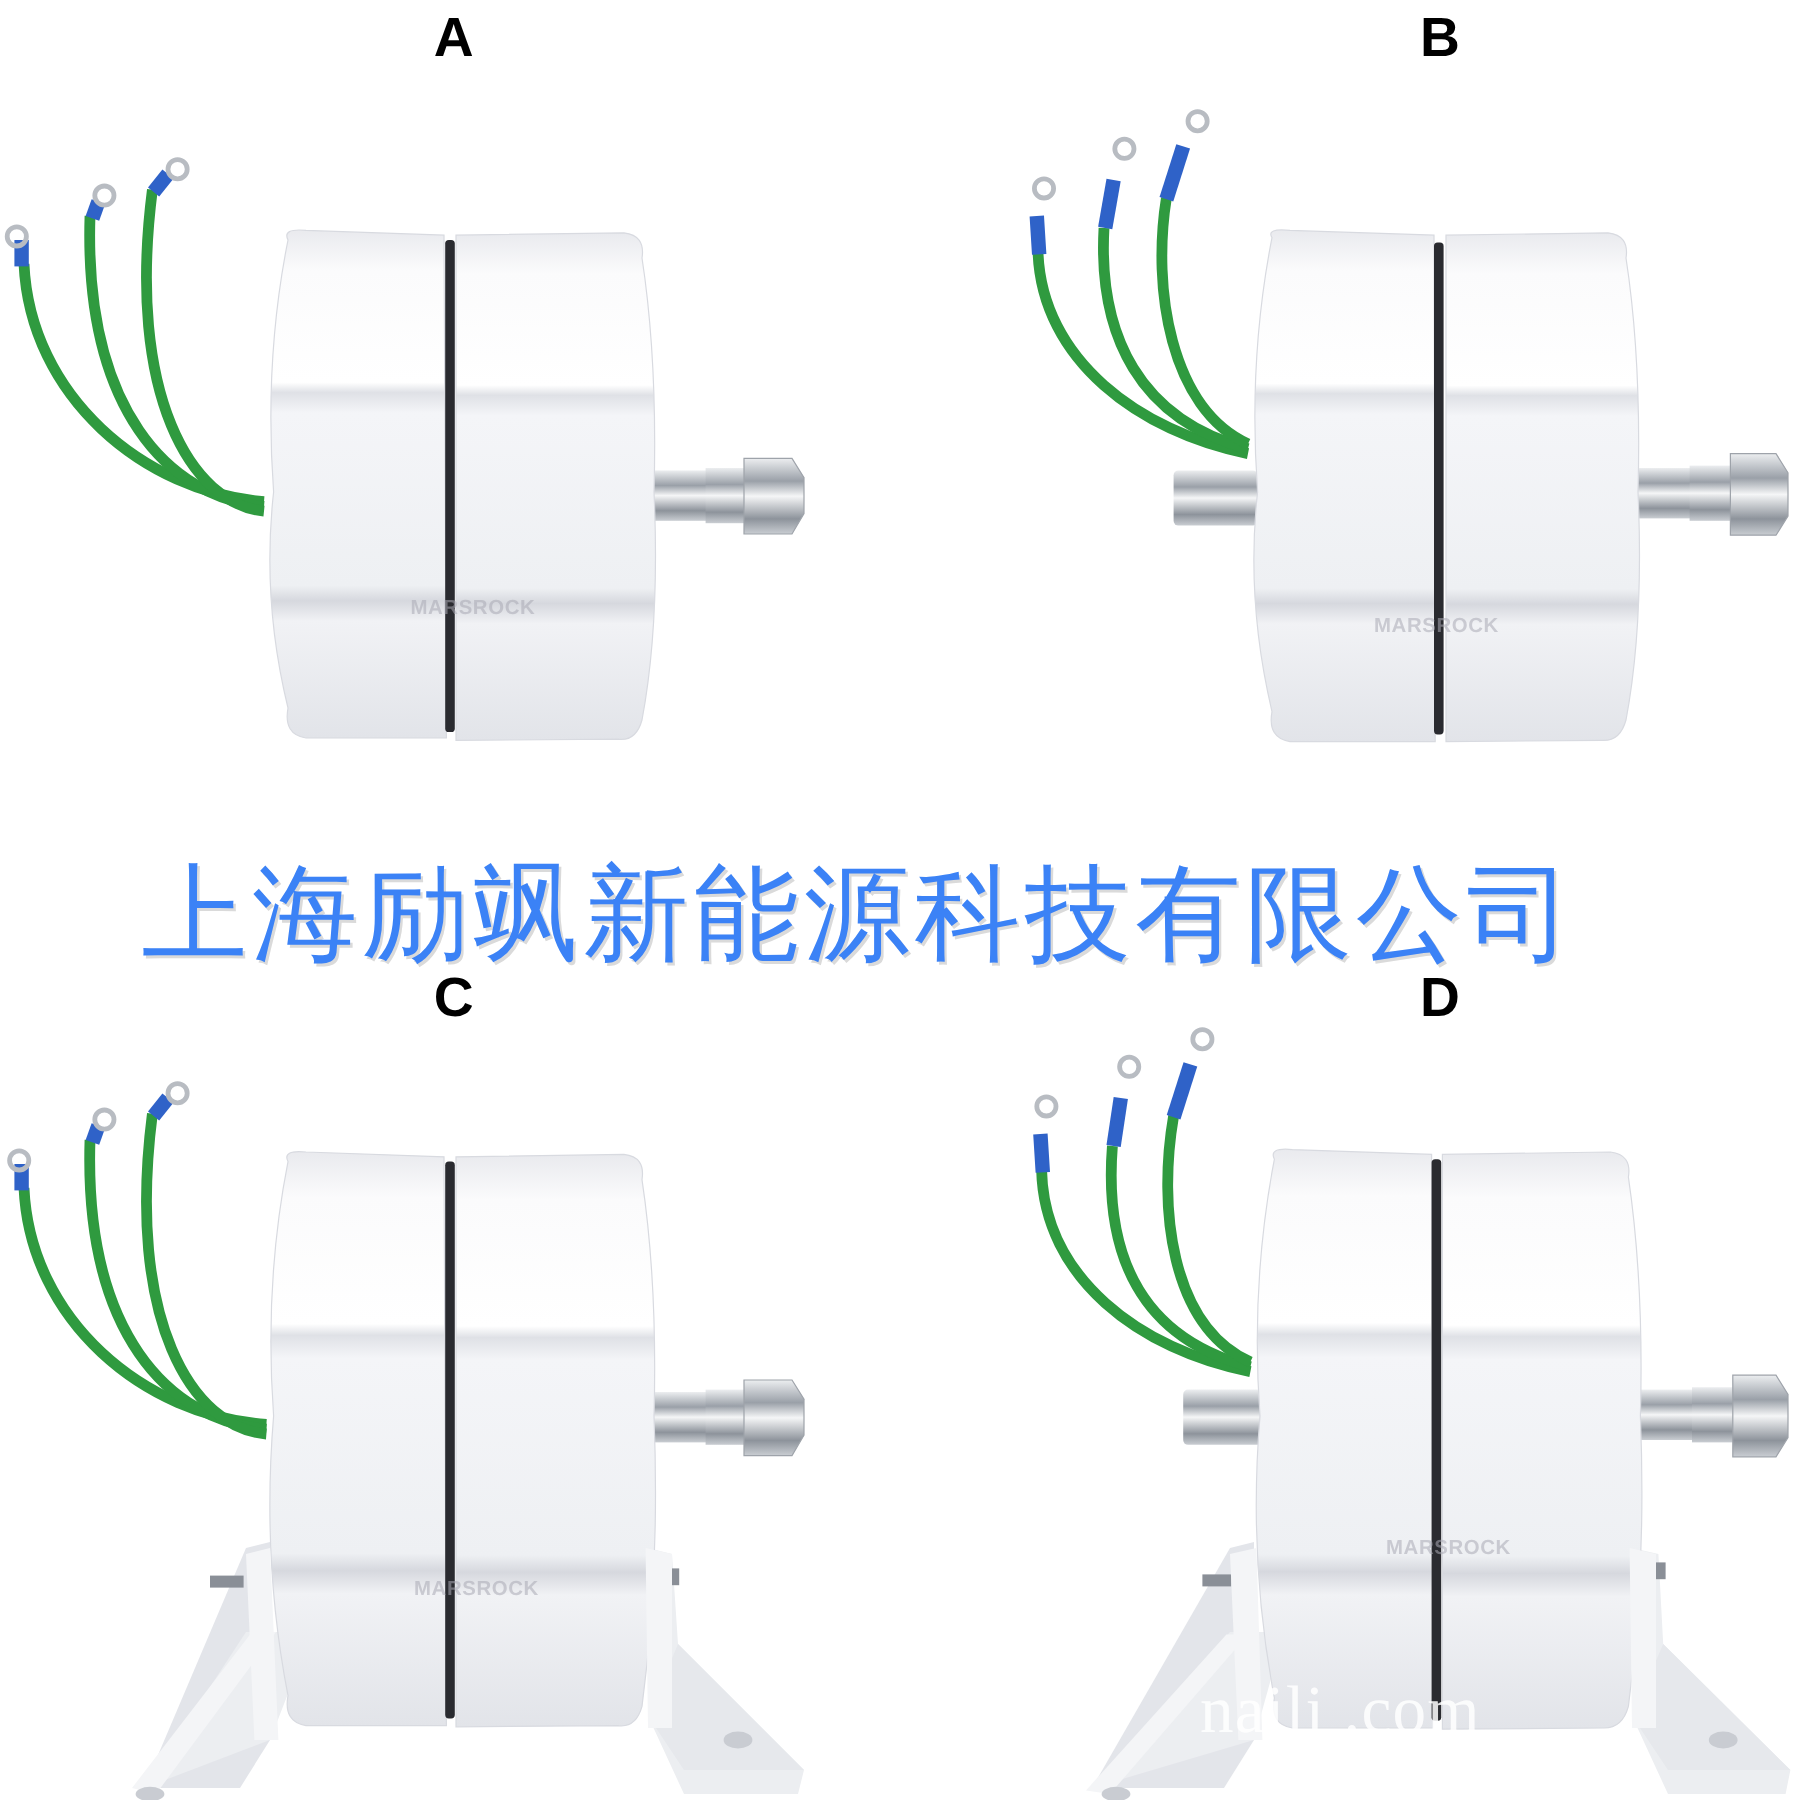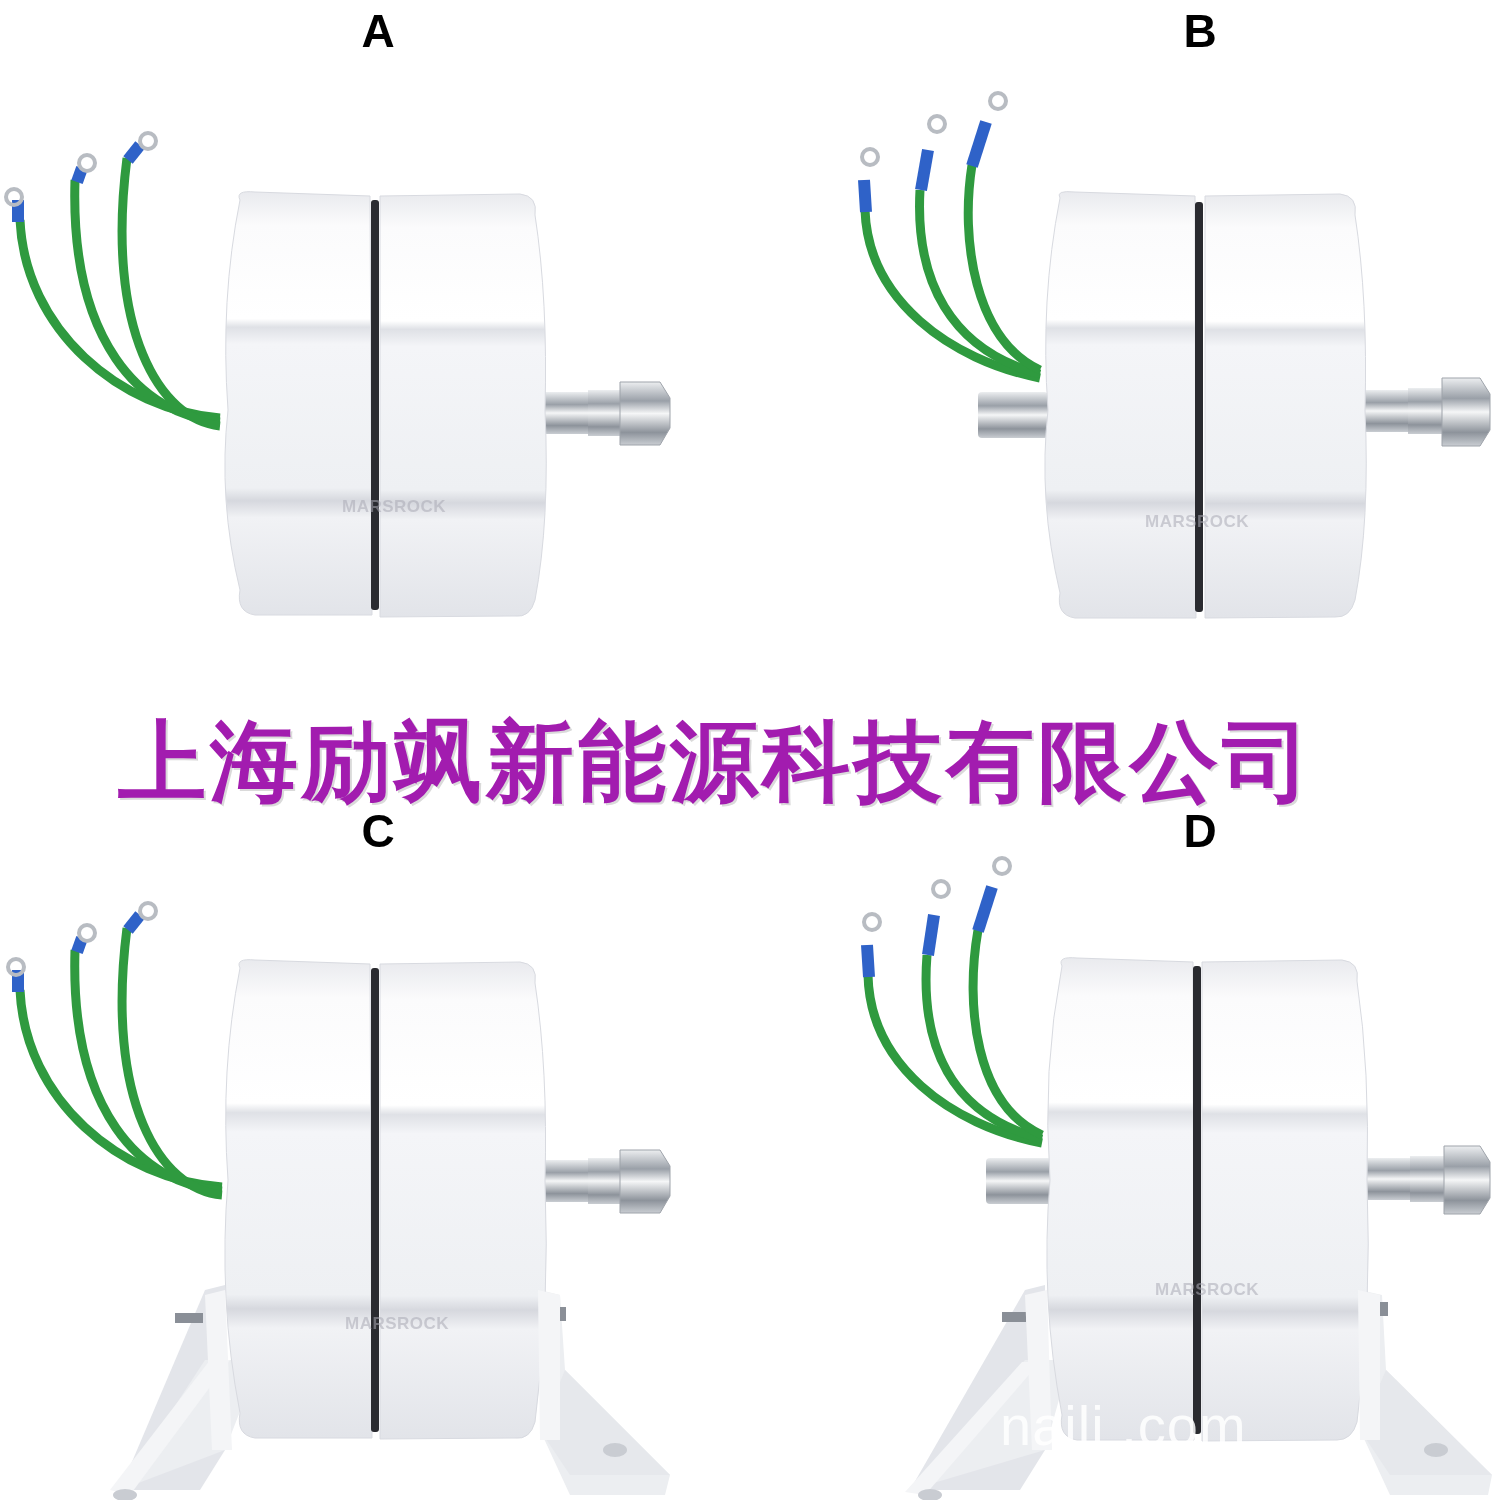--- a/index.html
+++ b/index.html
@@ -1,21 +1,21 @@
 <!DOCTYPE html>
 <html><head>
 <meta charset="utf-8">
 <style>
   html, body { margin:0; padding:0; background:#ffffff; }
   body { width:1500px; height:1500px; position:relative; overflow:hidden; font-family:"Liberation Sans", sans-serif; }
   .panel { position:absolute; width:750px; height:750px; }
   .panel svg { position:absolute; left:0; top:0; width:750px; height:750px; }
   .label { position:absolute; font-family:"Liberation Sans", sans-serif; font-weight:bold; font-size:46px; color:#000; line-height:1; transform:translateX(-50%); }
-  .watermark-cn { position:absolute; left:118px; top:718px; width:1264px; font-family:"DejaVu Sans", sans-serif; font-size:88px; letter-spacing:4px; color:#a21caf; text-shadow:2px 2px 0 #dadada; white-space:nowrap; line-height:1; z-index:5;font-weight:bold; }
-  .watermark-url { position:absolute; left:1000px; top:1393px; font-family:Liberation Sans, sans-serif; font-size:56px; color:rgba(255,255,255,0.85); white-space:nowrap; z-index:5; letter-spacing:1px;text-align:right; }
+  .watermark-cn { position:absolute; left:118px; top:718px; width:1264px; font-family:"DejaVu Sans", sans-serif; font-size:88px; letter-spacing:4px; color:#3b82f6; text-shadow:2px 2px 0 #dadada; white-space:nowrap; line-height:1; z-index:5; }
+  .watermark-url { position:absolute; left:1000px; top:1393px; font-family:Liberation Serif, serif; font-size:56px; color:rgba(255,255,255,0.85); white-space:nowrap; z-index:5; letter-spacing:1px;text-align:right; }
   .brand-mark { position:absolute; font-family:"Liberation Sans", sans-serif; font-weight:bold; font-size:17px; color:rgba(170,170,180,0.55); letter-spacing:0.5px; z-index:4; }
 </style>
 </head>
 <body>
 
 <div class="watermark-cn">上海励飒新能源科技有限公司</div>
 
 <div class="panel" style="left:0;top:0;">
   <svg viewBox="0 0 750 750">
     <defs>

